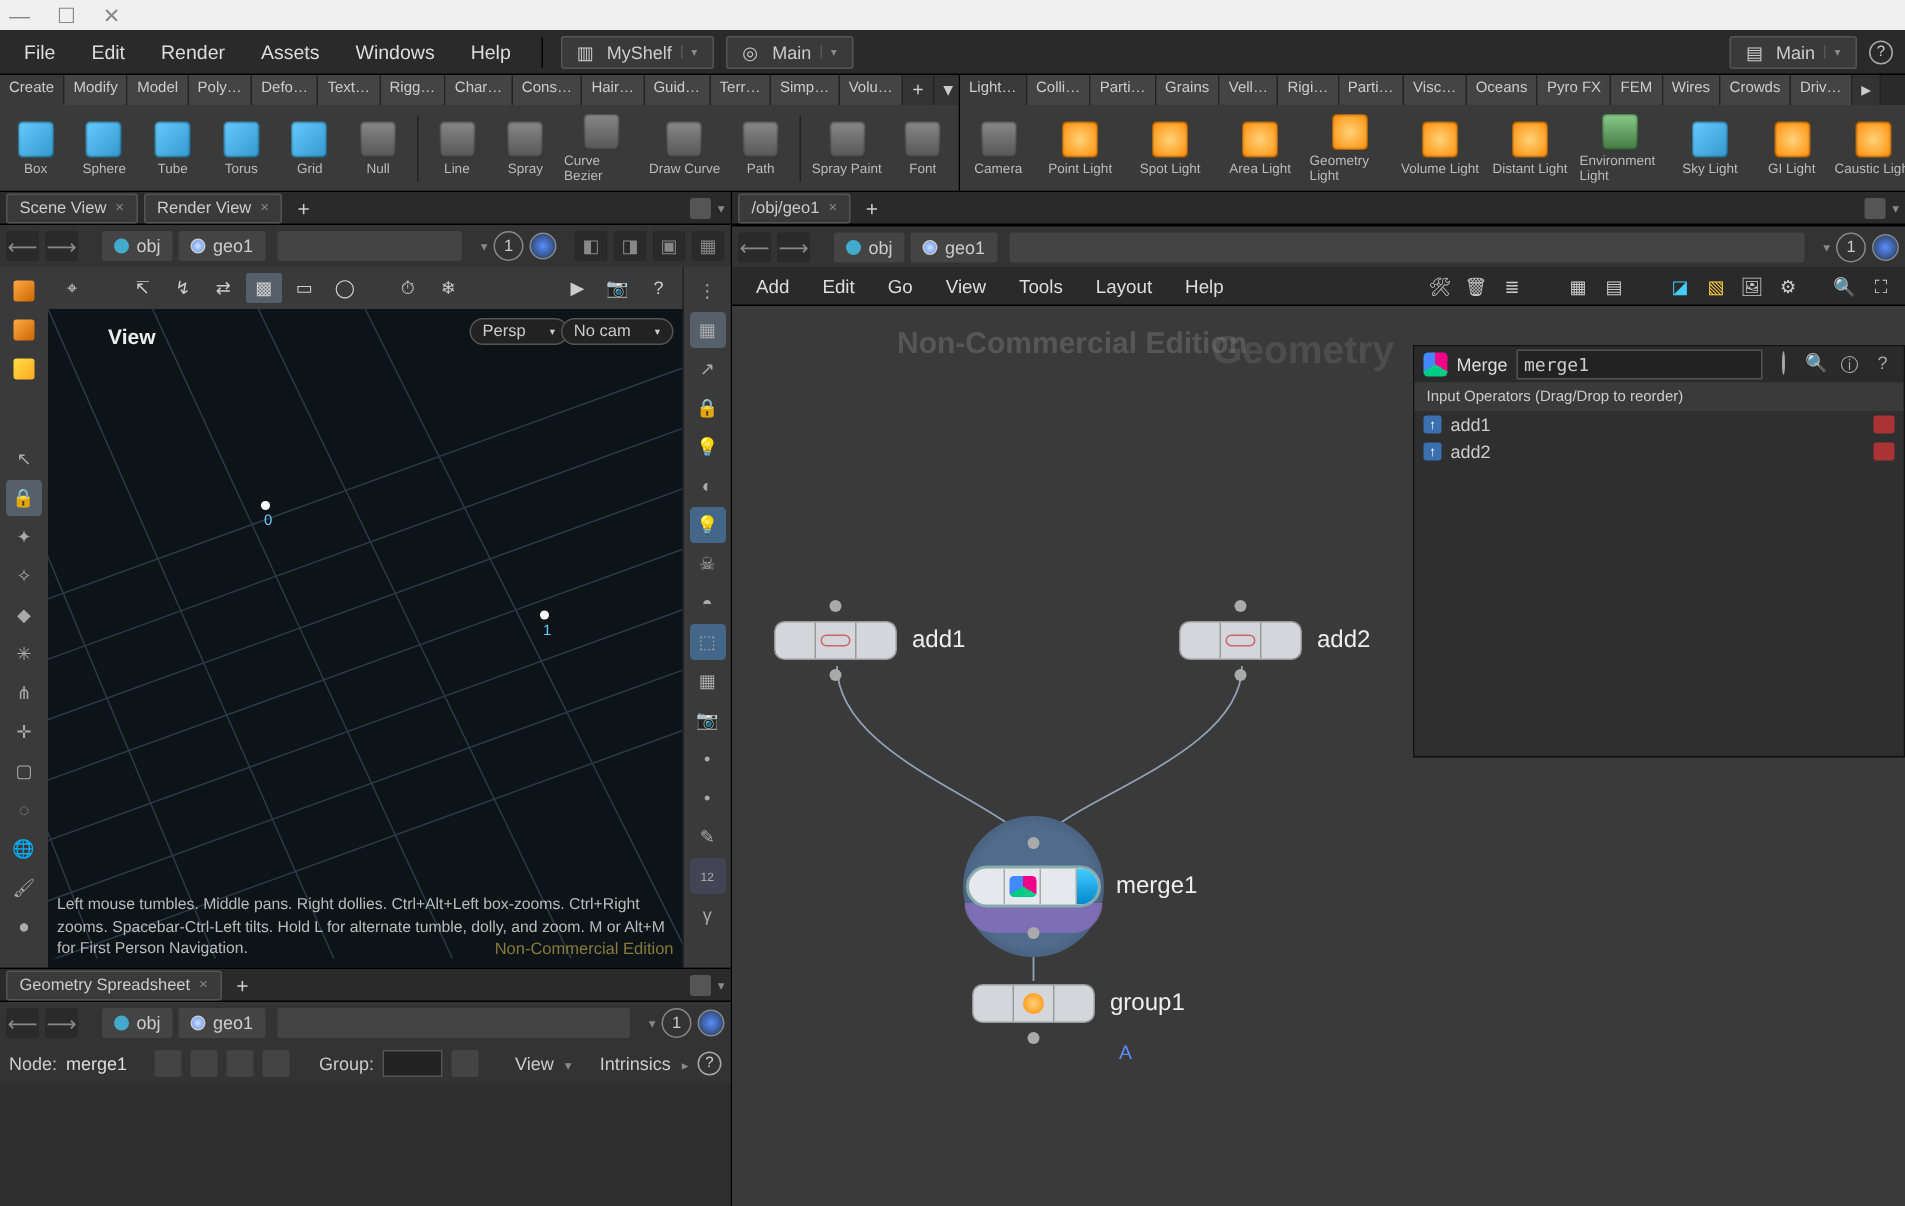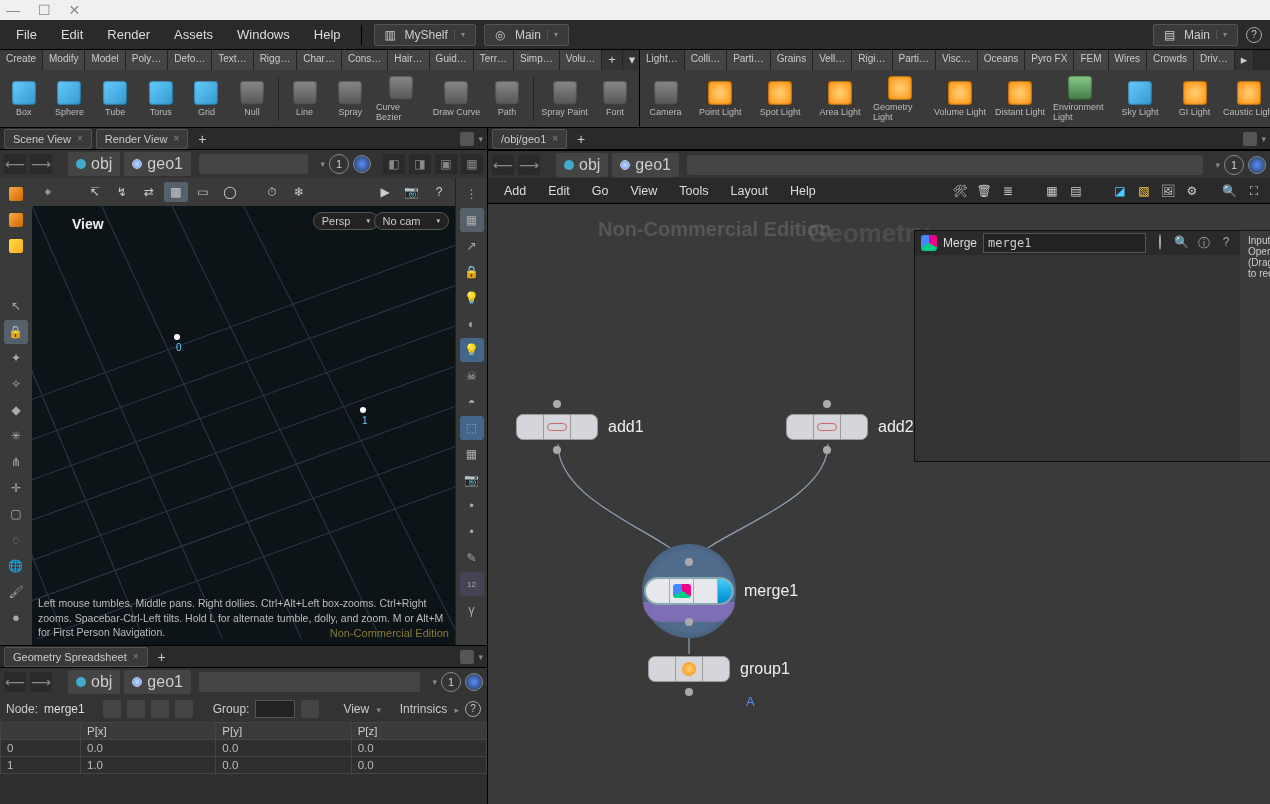--- a/index.html
+++ b/index.html
@@ -40,21 +40,21 @@
   .ptab { padding:3px 8px; background:#3a3a3a; border:1px solid #555; border-radius:2px; margin-right:4px; font-size:11px; display:flex; align-items:center; gap:6px;}
   .ptab .x{ color:#888; font-size:10px;}
   .ptab-plus { color:#ccc; font-size:14px; padding:0 6px;}
   .panel-tabs .spacer{flex:1;}
   .sq-btn{ width:14px;height:14px;background:#555;border-radius:2px; margin-left:4px;}
   .chev{font-size:9px;color:#888;margin-left:4px;}
   
   .pathbar { height:28px; background:#333; display:flex; align-items:center; padding:0 4px; gap:4px;}
   .pbtn{ width:22px;height:20px;border-radius:2px;background:#2a2a2a; display:flex;align-items:center;justify-content:center; color:#888;}
   .pbtn.arrow{ font-size:14px;}
-  .crumb{ display:flex; align-items:center; gap:5px; background:#444; padding:3px 8px; border-radius:2px; font-size:16px;}
+  .crumb{ display:flex; align-items:center; gap:5px; background:#444; padding:3px 8px; border-radius:2px; font-size:12px;}
   .crumb .dot{width:10px;height:10px;border-radius:50%;}
   .crumb .dot.teal{background:#4ac;}
   .crumb .dot.blue{background:radial-gradient(circle,#cfe3ff,#5a8cff); border:1px solid #ccc;}
   .pathfield{ flex:1; height:20px; background:#444; border-radius:2px; margin:0 4px;}
   .pin{ width:20px;height:20px;border:1.5px solid #888;border-radius:50%; font-size:11px; text-align:center; line-height:18px;}
   .pin-circ{ width:18px;height:18px;border:1.5px solid #888;border-radius:50%; background:radial-gradient(circle,#5a8cff,#234);}
   
   .viewport-region { flex:1; display:flex; background:#222; border-bottom:1px solid #000; min-height:0;}
   .vtool-col { width:32px; background:#3a3a3a; display:flex; flex-direction:column; align-items:center; padding-top:4px; gap:2px;}
   .vtool-col.right{border-left:1px solid #222;}
@@ -108,21 +108,21 @@
   .merge-node-body{ width:90px;height:28px;border-radius:14px; background:#e6e8ee; border:2px solid #8aa; display:flex; overflow:hidden;}
   .merge-node-body .seg{flex:1;border-right:1px solid #aaa;}
   .merge-node-body .seg.flag{ background:linear-gradient(#4cf,#08c); max-width:14px;}
   .merge-node-body .seg:last-child{border-right:none;}
   .merge-node-body .seg.mid{display:flex;align-items:center;justify-content:center;}
   .merge-icon{width:18px;height:14px;background:conic-gradient(#e08 0 120deg,#0c8 120deg 240deg,#48f 240deg 360deg);border-radius:3px;}
   .purple-arc{ position:absolute; width:92px;height:20px;border-radius:0 0 50px 50px; background:#8a6fbf; opacity:.8;}
   .wire{ stroke:#8fa2b8; stroke-width:1.2; fill:none;}
   .letterA{position:absolute; color:#5a8cff; font-size:13px;}
   
-  .param-panel{ position:absolute; top:26px; right:0; width:356px; background:#333; border:1px solid #111; display:flex; flex-direction:row;}
+  .param-panel{ position:absolute; top:26px; right:0; width:328px; background:#333; border:1px solid #111; display:flex; flex-direction:column;}
   .param-head{ height:24px; display:flex; align-items:center; gap:6px; padding:0 6px; background:#2a2a2a;}
   .param-head .picon{ width:16px;height:16px; background:conic-gradient(#e08 0 120deg,#0c8 120deg 240deg,#48f 240deg 360deg); border-radius:3px;}
   .param-head .ptype{ font-size:12px; color:#ddd;}
   .param-head input{ flex:1; background:#222;border:1px solid #555; color:#ccc; font-family:Consolas,monospace; font-size:12px; padding:2px 4px;}
   .param-head .ic{ width:16px;height:16px; color:#aaa; text-align:center;}
   .gear{width:14px;height:14px;border:1.5px solid #aaa;border-radius:50%;position:relative;}
   .param-sub{ padding:4px 8px; font-size:10px; color:#ccc; background:#3a3a3a;}
   .param-list{ background:#2f2f2f; min-height:230px;}
   .param-row{ display:flex; align-items:center; height:18px; padding:0 6px; gap:6px; font-size:12px;}
   .param-row .up{ width:12px;height:12px;background:#3a6fb0;border-radius:2px; font-size:9px;color:#fff;text-align:center;line-height:12px;}
@@ -496,44 +496,20 @@
         <span style="width:8px"></span>
         <span class="lbl">Group:</span>
         <input style="width: 40px;">
         <span class="sqc"></span>
         <span style="width:12px"></span>
         <span class="lbl"><span>View</span> <span class="chev">▾</span></span>
         <span style="flex:1"></span>
         <span class="lbl"><span>Intrinsics</span> <span class="chev">▸</span></span>
         <span class="help-circle">?</span>
       </div>
-      <div class="sp-table">
-        <table>
-          <tbody>
-              <tr>
-            <th></th>
-            <th>P[x]</th>
-            <th>P[y]</th>
-            <th>P[z]</th>
-          </tr>
-          <tr>
-            <td class="idx">0</td>
-                <td>0.0</td>
-                <td>0.0</td>
-                <td>0.0</td>
-          </tr>
-          <tr>
-            <td class="idx">1</td>
-                <td>1.0</td>
-                <td>0.0</td>
-                <td>0.0</td>
-          </tr>
-        </tbody>
-          </table>
-      </div>
     </div>
   </div>
 
   <div class="right-col">
     <div class="panel-tabs">
       <span class="ptab">
           <span>/obj/geo1</span>
           <span class="x">×</span>
         </span>
       <span class="ptab-plus">+</span>

